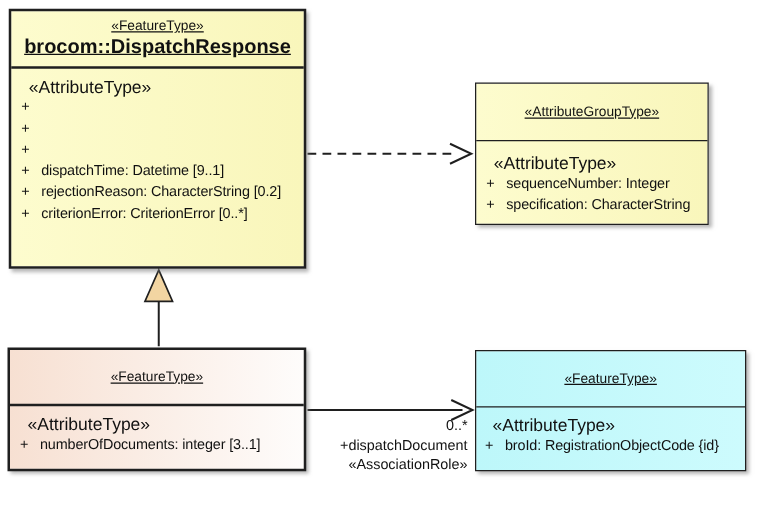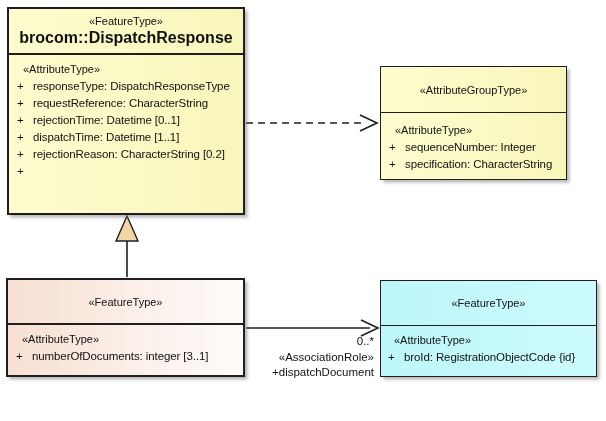--- a/index.html
+++ b/index.html
@@ -8,27 +8,27 @@
     font-family:"Liberation Sans","DejaVu Sans",sans-serif;color:#111;
   }
   #connectors{position:absolute;left:0;top:0;width:606px;height:421px;z-index:1;}
   .uml-box{position:absolute;z-index:2;box-sizing:border-box;border:2px solid #1f1f1f;
     box-shadow:2.5px 2.5px 3px rgba(120,120,120,.55);}
   .thin{border-width:1.5px;}
   .yellow{background:linear-gradient(to right,#FDFCCE,#F9F6BB);}
   .peach{background:linear-gradient(to right,#F7E0D2,#FEFCFB);}
   .cyan{background:linear-gradient(to right,#BDF7FA,#CDFBFD);}
   .name-comp{box-sizing:border-box;display:flex;flex-direction:column;align-items:center;
-    justify-content:center;gap:2px;border-bottom:2px solid #1f1f1f;}
+    justify-content:center;gap:2px;border-bottom:2px solid #1f1f1f;text-decoration:underline;}
   .thin .name-comp{border-bottom-width:1.5px;}
   .stereo{font-size:11px;white-space:nowrap;}
   .cls-name{font-size:16px;font-weight:bold;white-space:nowrap;}
   .italic .cls-name{font-style:italic;}
   .attr-comp{box-sizing:border-box;padding:6px 4px 0 6px;}
-  .stereo-row{font-size:11px;line-height:17px;padding-left:8px;white-space:nowrap;}
+  .stereo-row{font-size:14px;line-height:17px;padding-left:8px;white-space:nowrap;}
   .gap-top{margin-top:6px;}
   .attr-row{display:flex;font-size:11.5px;line-height:17px;letter-spacing:-0.1px;white-space:nowrap;}
   .attr-row .vis{width:16px;flex:0 0 16px;padding-left:2px;}
   .assoc-labels{position:absolute;z-index:3;right:232px;top:334px;text-align:right;
     font-size:11.5px;line-height:15.5px;white-space:nowrap;}
 </style>
 </head>
 <body>
 
 <div id="canvas">
@@ -53,40 +53,38 @@
 
   <div class="uml-box yellow" style="left:7px;top:7px;width:238px;height:208px;">
     <div class="name-comp" style="height:46px;">
       <div class="stereo">«FeatureType»</div>
       <div class="cls-name">brocom::DispatchResponse</div>
     </div>
     <div class="attr-comp">
       <div class="stereo-row">«AttributeType»</div>
       <div class="attr-row">
         <span class="vis">+</span>
-        <span>responseType: DispatchResponseType</span>
       </div>
       <div class="attr-row">
         <span class="vis">+</span>
-        <span>requestReference: CharacterString</span>
       </div>
       <div class="attr-row">
         <span class="vis">+</span>
-        <span>rejectionTime: Datetime [0..1]</span>
       </div>
       <div class="attr-row">
         <span class="vis">+</span>
-        <span>dispatchTime: Datetime [1..1]</span>
+        <span>dispatchTime: Datetime [9..1]</span>
       </div>
       <div class="attr-row">
         <span class="vis">+</span>
         <span>rejectionReason: CharacterString [0.2]</span>
       </div>
       <div class="attr-row">
         <span class="vis">+</span>
+        <span>criterionError: CriterionError [0..*]</span>
       </div>
     </div>
   </div>
 
   <div class="uml-box yellow thin" style="left:380px;top:66px;width:187px;height:114px;">
     <div class="name-comp" style="height:46px;">
       <div class="stereo">«AttributeGroupType»</div>
     </div>
     <div class="attr-comp" style="padding-top:9px;">
       <div class="stereo-row">«AttributeType»</div>
@@ -122,17 +120,17 @@
       <div class="stereo-row">«AttributeType»</div>
       <div class="attr-row">
         <span class="vis">+</span>
         <span>broId: RegistrationObjectCode {id}</span>
       </div>
     </div>
   </div>
 
   <div class="assoc-labels">
     <div>0..*</div>
+    <div>+dispatchDocument</div>
     <div>«AssociationRole»</div>
-    <div>+dispatchDocument</div>
   </div>
 
 </div>
 
 </body></html>

